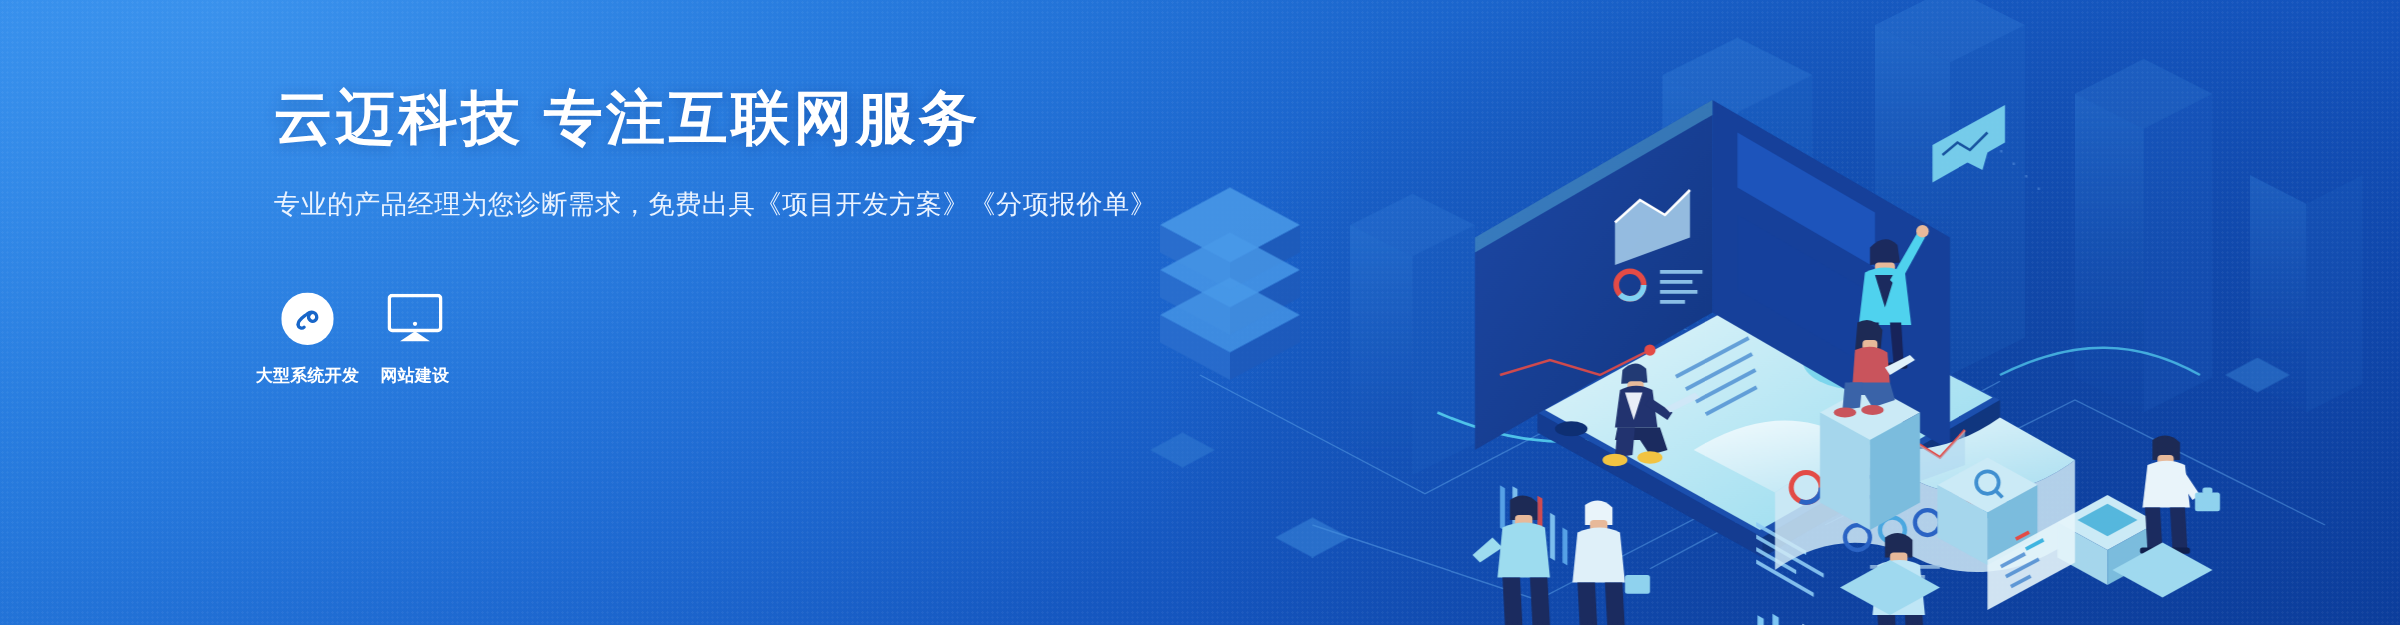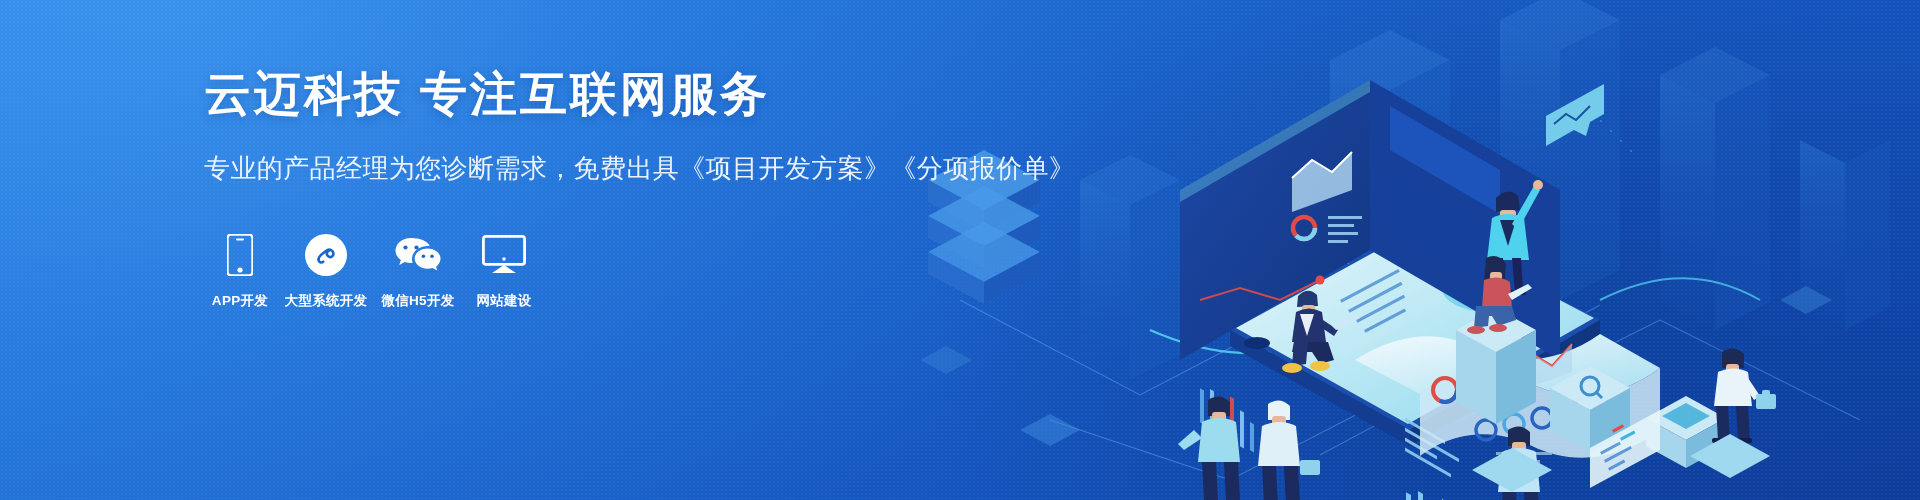--- a/index.html
+++ b/index.html
@@ -35,37 +35,37 @@
   .dots {
     position: absolute; inset: 0;
     background-image: radial-gradient(rgba(255,255,255,.045) 1px, transparent 1px);
     background-size: 4px 4px;
     pointer-events: none;
   }
 
   
   .copy {
     position: absolute;
-    left: 204px;
+    left: 219px;
     top: 68px;
     width: 720px;
   }
   .title {
     color: #ffffff;
     font-size: 47px;
     font-weight: bold;
     letter-spacing: 3px;
     line-height: 1.12;
     margin: 0 0 26px 0;
     white-space: nowrap;
     text-shadow: 0 2px 10px rgba(0,40,110,.28);
   }
   .subline {
     color: #eaf3ff;
-    font-size: 26px;
+    font-size: 21px;
     line-height: 1.62;
     letter-spacing: .4px;
     white-space: nowrap;
     margin: 0;
   }
 
   
   .services {
     position: absolute;
     left: 203px;
@@ -439,55 +439,32 @@
     </svg>
   </div>
 
   <div class="copy">
     <h1 class="title">云迈科技 专注互联网服务</h1>
     <p class="subline">专业的产品经理为您诊断需求，免费出具《项目开发方案》《分项报价单》</p>
   </div>
 
   <div class="services">
 
-    <a class="service w1" href="#">
-      <span class="ico">
-        <svg width="26" height="42" viewBox="0 0 26 42">
-          <rect x="0.5" y="0.5" width="25" height="41" rx="3.5" fill="none" stroke="#ffffff" stroke-width="2.4"></rect>
-          <rect x="9" y="4.5" width="8" height="2" rx="1" fill="#ffffff"></rect>
-          <circle cx="13" cy="36" r="2.6" fill="#ffffff"></circle>
-        </svg>
-      </span>
-      <span class="lbl">APP开发</span>
-    </a>
 
     <a class="service w2" href="#">
       <span class="ico">
         <svg width="42" height="42" viewBox="0 0 42 42">
           <circle cx="21" cy="21" r="21" fill="#ffffff"></circle>
           <path d="M13.5 25.5 c0 -4 4.5 -6 7.5 -8.6 c2.6 -2.2 6.6 -1.3 7.3 1.9 c0.7 3.2 -2.6 5.4 -5.1 3.5 c-2.6 -2 -1.2 -5.6 1.8 -6.3" fill="none" stroke="#1866c9" stroke-width="2.6" stroke-linecap="round"></path>
           <path d="M13.5 25.5 c0 2.6 3 4 4.8 2.2" fill="none" stroke="#1866c9" stroke-width="2.6" stroke-linecap="round"></path>
         </svg>
       </span>
       <span class="lbl">大型系统开发</span>
     </a>
 
-    <a class="service w3" href="#">
-      <span class="ico">
-        <svg width="48" height="42" viewBox="0 0 48 42">
-          <path d="M17 4 C8 4 1.5 9.8 1.5 16.6 c0 3.8 2.1 7.2 5.4 9.4 L5.2 31 l5.6 -2.9 c1.9 .6 4 .9 6.2 .9 c.5 0 1 0 1.5 -.05 C18.2 27.3 18 26 18 24.8 C18 17.6 25.1 11.9 33.8 11.9 c.6 0 1.2 .03 1.8 .08 C34 7.3 26.2 4 17 4 z" fill="#ffffff"></path>
-          <circle cx="11.5" cy="13.5" r="2.1" fill="#1e66c8"></circle>
-          <circle cx="22.5" cy="13.5" r="2.1" fill="#1e66c8"></circle>
-          <path d="M46.5 24.6 C46.5 18.9 40.7 14.4 33.6 14.4 C26.5 14.4 20.7 18.9 20.7 24.6 c0 5.7 5.8 10.2 12.9 10.2 c1.7 0 3.4 -.26 4.9 -.72 L43.3 36.4 l-1.2 -3.7 c2.7 -1.9 4.4 -4.8 4.4 -8.1 z" fill="#ffffff"></path>
-          <circle cx="29.4" cy="22.3" r="1.8" fill="#1e66c8"></circle>
-          <circle cx="38" cy="22.3" r="1.8" fill="#1e66c8"></circle>
-        </svg>
-      </span>
-      <span class="lbl">微信H5开发</span>
-    </a>
 
     <a class="service w4" href="#">
       <span class="ico">
         <svg width="44" height="40" viewBox="0 0 44 40">
           <rect x="1.4" y="1.4" width="41.2" height="28" rx="2.4" fill="none" stroke="#ffffff" stroke-width="2.8"></rect>
           <circle cx="22" cy="24" r="1.7" fill="#ffffff"></circle>
           <path d="M22 30 L10 38 L34 38 Z" fill="#ffffff"></path>
         </svg>
       </span>
       <span class="lbl">网站建设</span>

